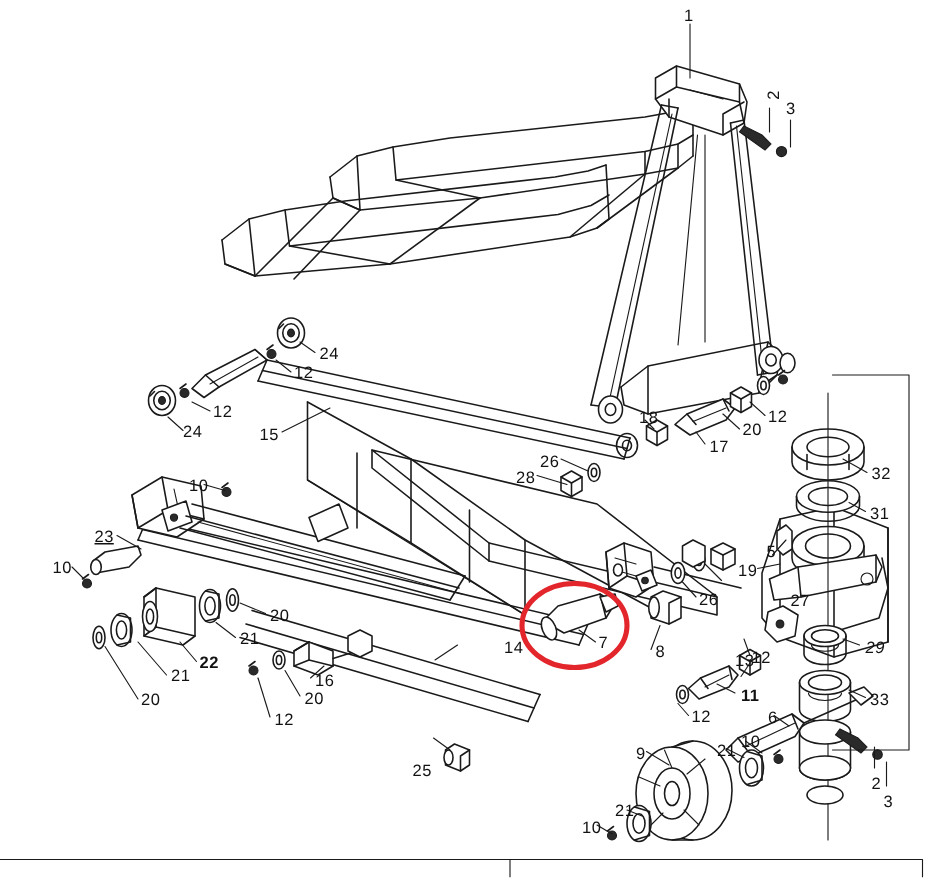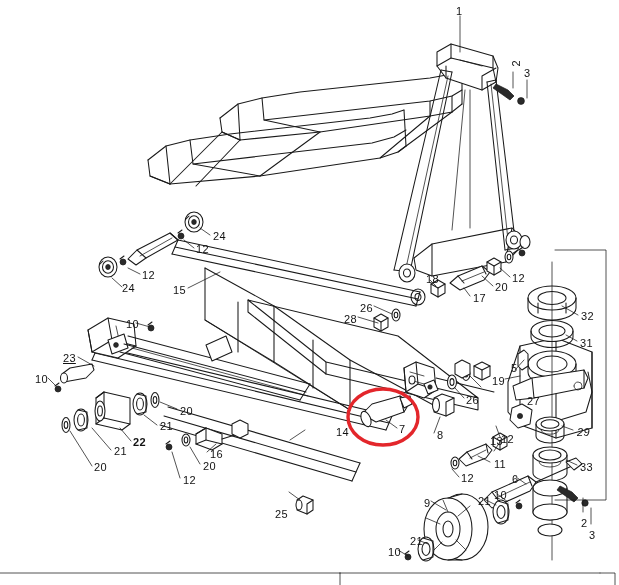--- a/index.html
+++ b/index.html
@@ -519,21 +519,21 @@
       <div class="callout" style="left: 35px; top: 374px;">10</div>
       <div class="callout" style="left: 511px; top: 363px;">5</div>
       <div class="callout" style="left: 492px; top: 376px;">19</div>
       <div class="callout" style="left: 483px; top: 396px; margin-left: 44px;">27</div>
       <div class="callout" style="left: 466px; top: 395px;">26</div>
       <div class="callout" style="left: 399px; top: 424px;">7</div>
       <div class="callout" style="left: 437px; top: 430px;">8</div>
       <div class="callout" style="left: 577px; top: 427px; font-style: italic;">29</div>
       <div class="callout" style="left: 501px; top: 434px;">12</div>
       <div class="callout" style="left: 490px; top: 436px;">13</div>
-      <div class="callout" style="left: 494px; top: 459px;">11</div>
+      <div class="callout" style="left: 494px; top: 459px; font-weight: bold;">11</div>
       <div class="callout" style="left: 461px; top: 473px;">12</div>
       <div class="callout" style="left: 580px; top: 462px;">33</div>
       <div class="callout" style="left: 512px; top: 474px;">6</div>
       <div class="callout" style="left: 180px; top: 406px;">20</div>
       <div class="callout" style="left: 160px; top: 421px;">21</div>
       <div class="callout" style="left: 133px; top: 437px; font-weight: bold;">22</div>
       <div class="callout" style="left: 114px; top: 446px;">21</div>
       <div class="callout" style="left: 94px; top: 462px;">20</div>
       <div class="callout" style="left: 210px; top: 449px;">16</div>
       <div class="callout" style="left: 203px; top: 461px;">20</div>

